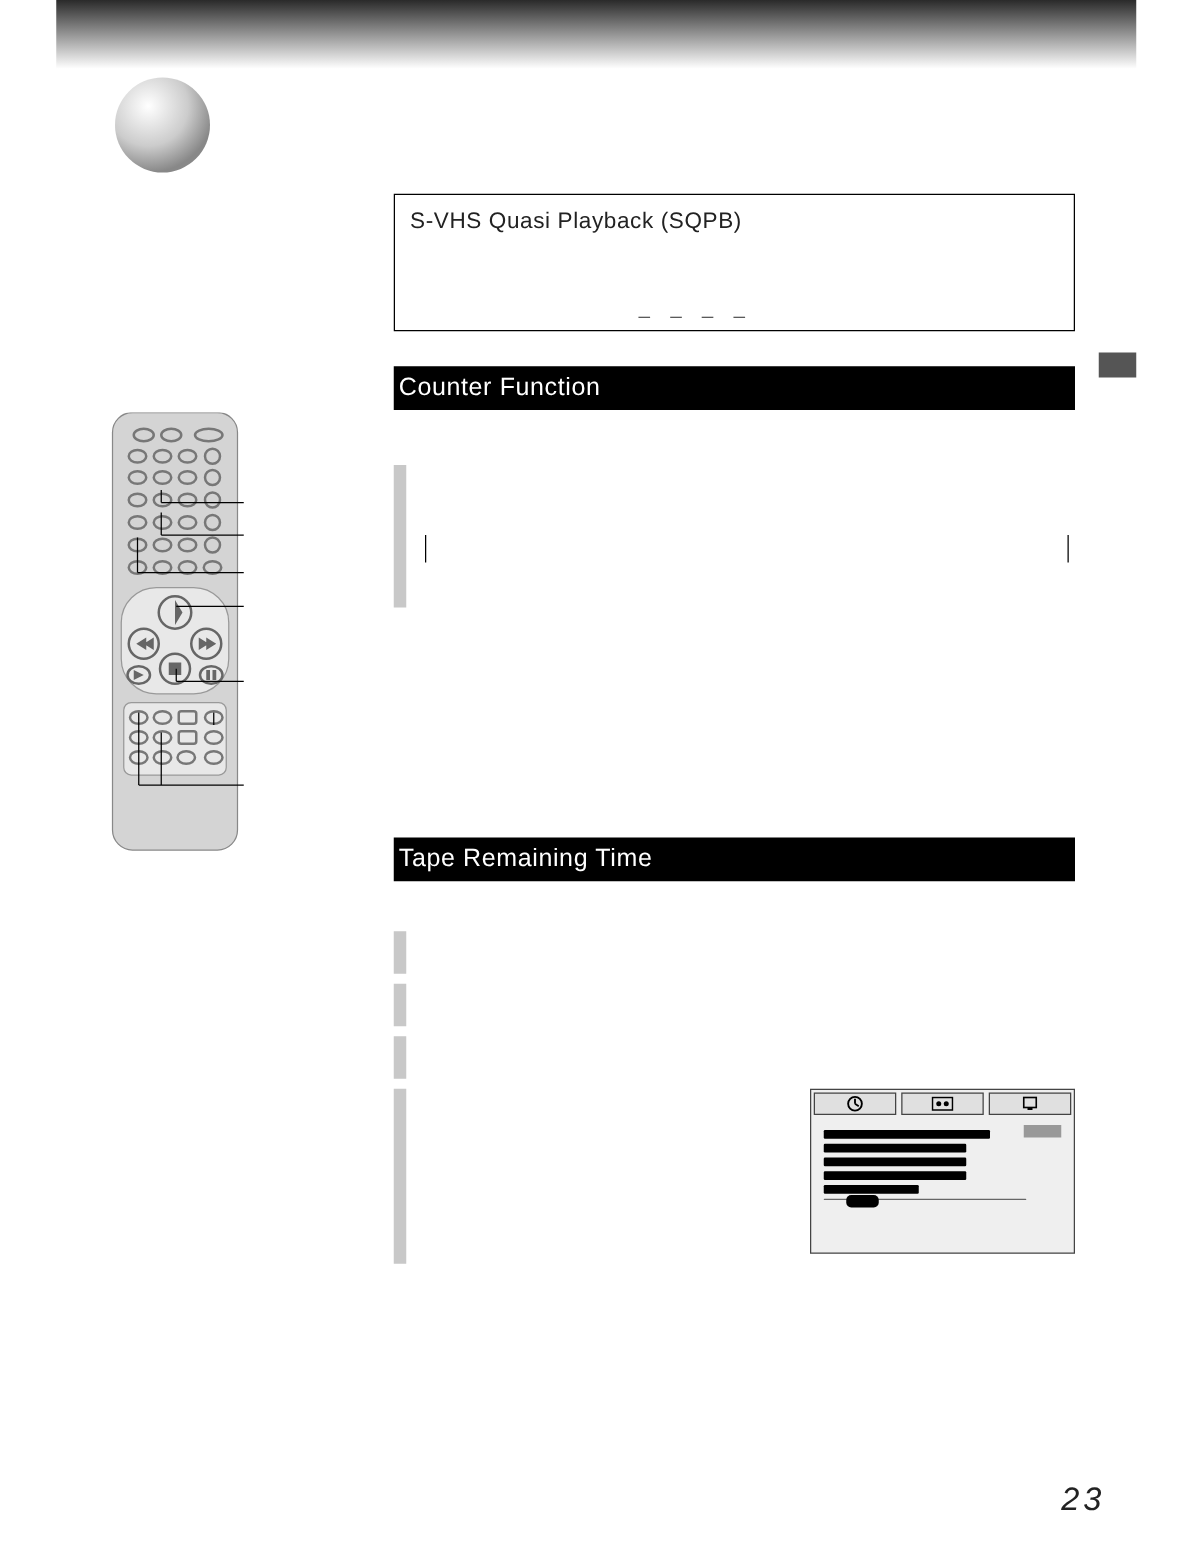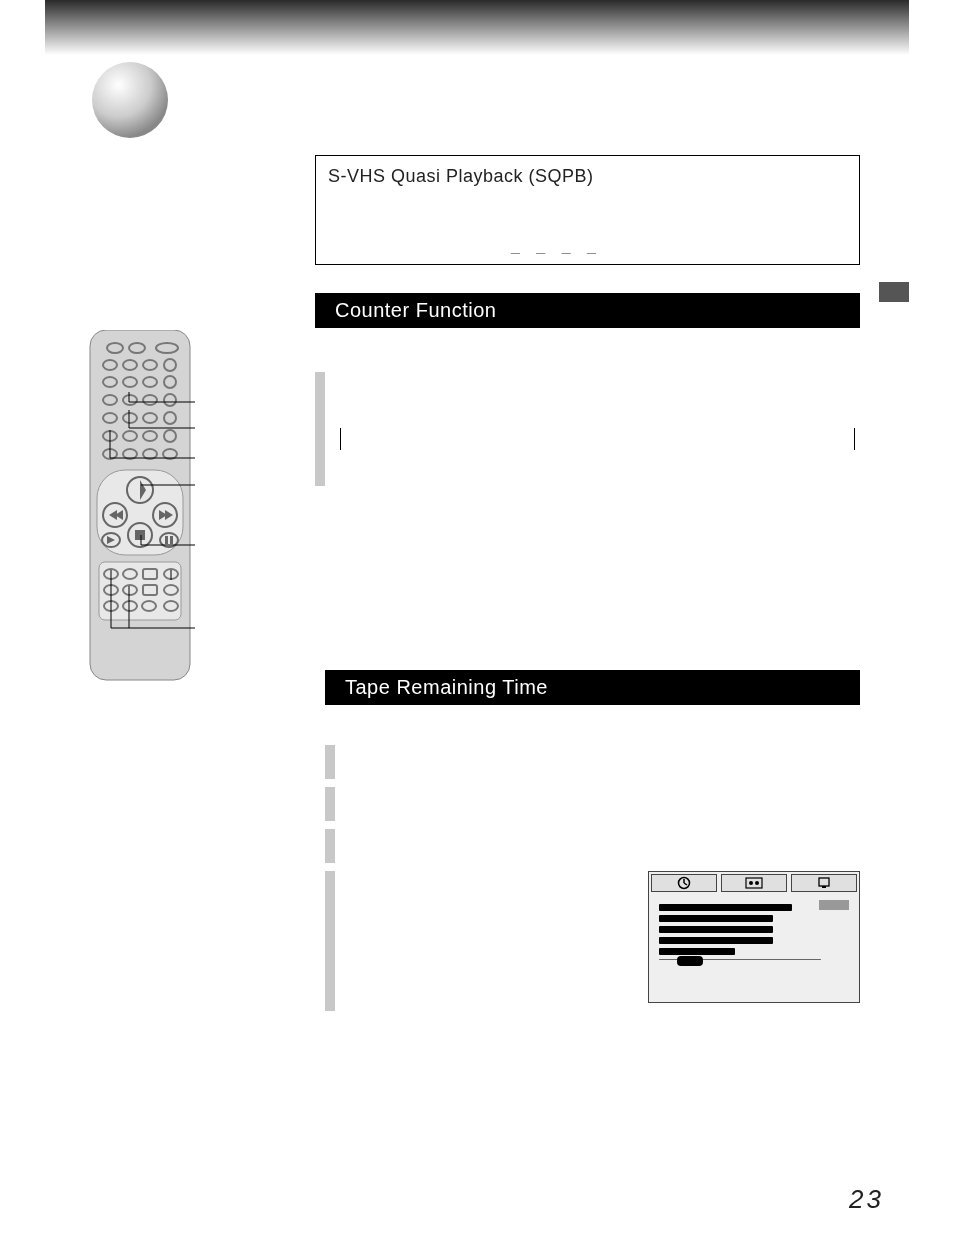--- a/index.html
+++ b/index.html
@@ -64,27 +64,26 @@
     font-size: 18px;
     letter-spacing: .5px;
   }
   .sqpb-dashes {
     position: absolute;
     left: 195px;
     bottom: 8px;
     font-size: 16px;
     letter-spacing: 6px;
     color: #555;
-    font-weight: bold;
   }
   .black-heading {
     background: #000;
     color: #fff;
     font-size: 20px;
-    padding: 6px 20px;
+    padding: 6px 4px;
     letter-spacing: .5px;
   }
   .step-block {
     margin: 22px 0;
   }
   .step {
     display: flex;
     margin-bottom: 8px;
   }
   .step-bar {
@@ -293,21 +292,21 @@
           <div style="height:28px"></div>
           <div class="bordered-sub"></div>
           <div style="height:34px"></div>
         </div>
       </div>
     </div>
 
 
     <div class="spacer-lg"></div>
 
-    <div class="tape-section" style="position:relative;margin-left:10px;">
+    <div class="tape-section" style="position:relative;">
       <div class="black-heading">Tape Remaining Time</div>
 
       <div style="height:40px"></div>
 
       <div class="step">
         <div class="step-bar"></div>
         <div class="step-body"></div>
       </div>
       <div class="step">
         <div class="step-bar"></div>

